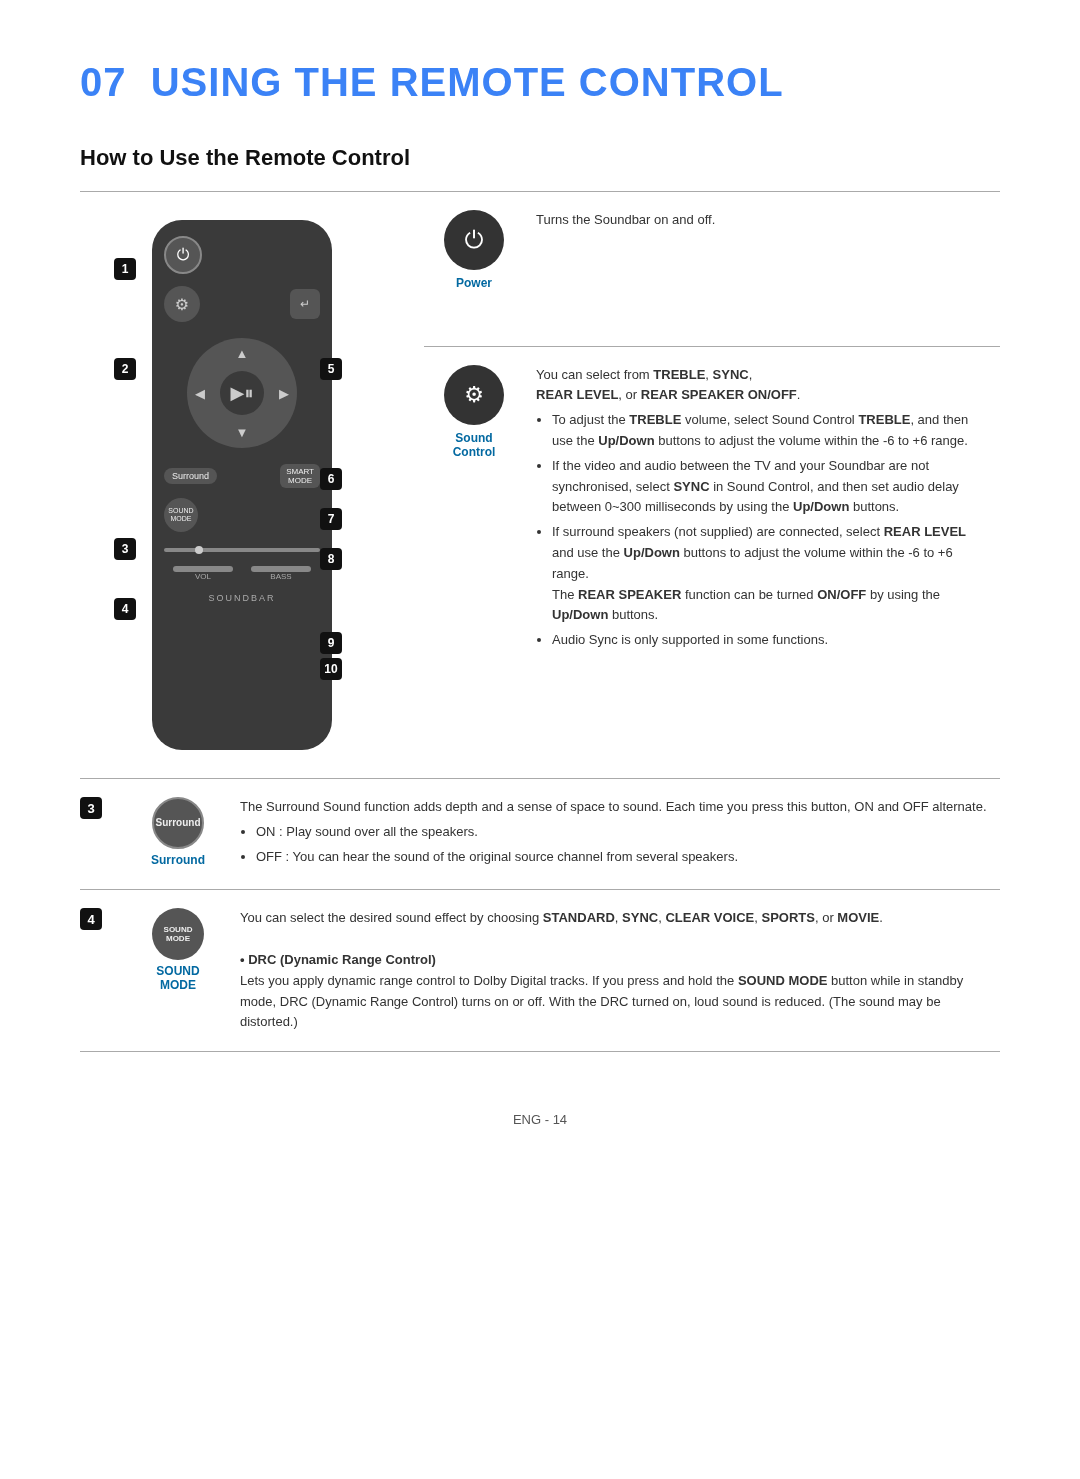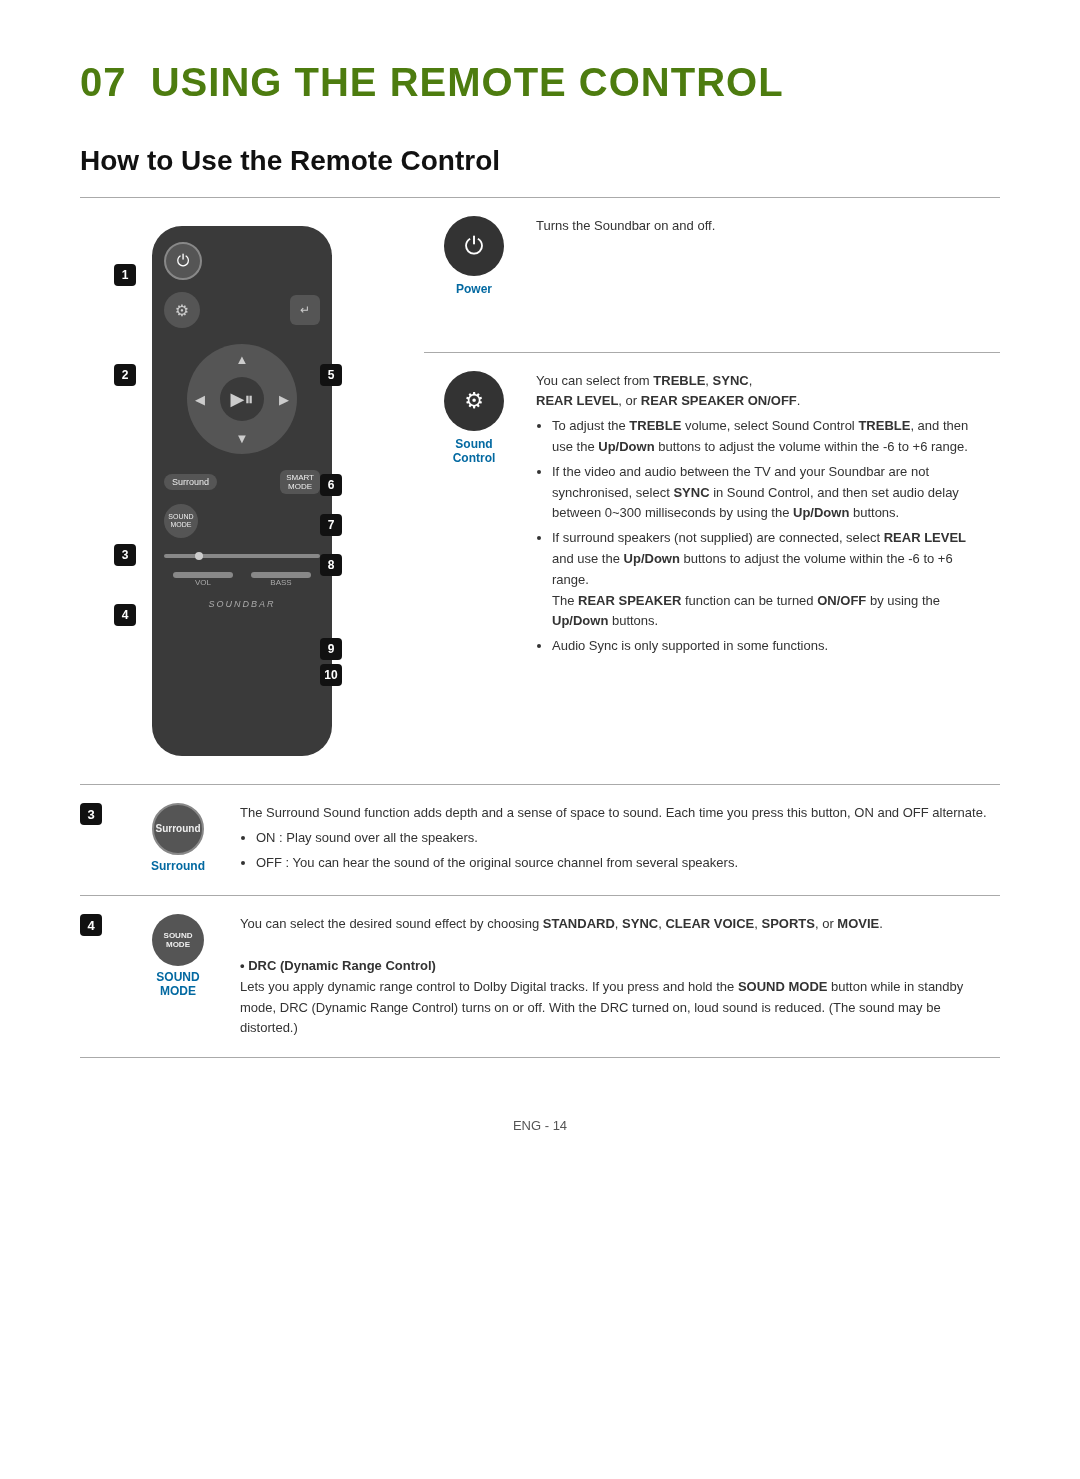--- a/index.html
+++ b/index.html
@@ -10,24 +10,24 @@
       color: #222;
       width: 1080px;
       min-height: 1479px;
       padding: 60px 80px;
     }
     h1 {
       font-size: 40px;
       font-weight: 900;
       letter-spacing: 1px;
       margin-bottom: 40px;
-      color: #4d7c0f;
+      color: #3b82f6;
     }
     h2 {
-      font-size: 28px;
+      font-size: 22px;
       font-weight: 700;
       margin-bottom: 20px;
       color: #111;
     }
     .main-table {
       width: 100%;
       border-collapse: collapse;
       border-top: 1.5px solid #aaa;
     }
     .main-table td {
@@ -166,21 +166,20 @@
     .vol-label {
       font-size: 8px;
       color: #aaa;
       text-align: center;
     }
     .soundbar-label {
       font-size: 9px;
       color: #aaa;
       letter-spacing: 2px;
       margin-top: 4px;
-      font-style: italic;
     }
     
     .icon-cell {
       width: 100px;
       text-align: center;
       vertical-align: top;
       padding-top: 8px;
     }
     .desc-cell {
       vertical-align: top;

